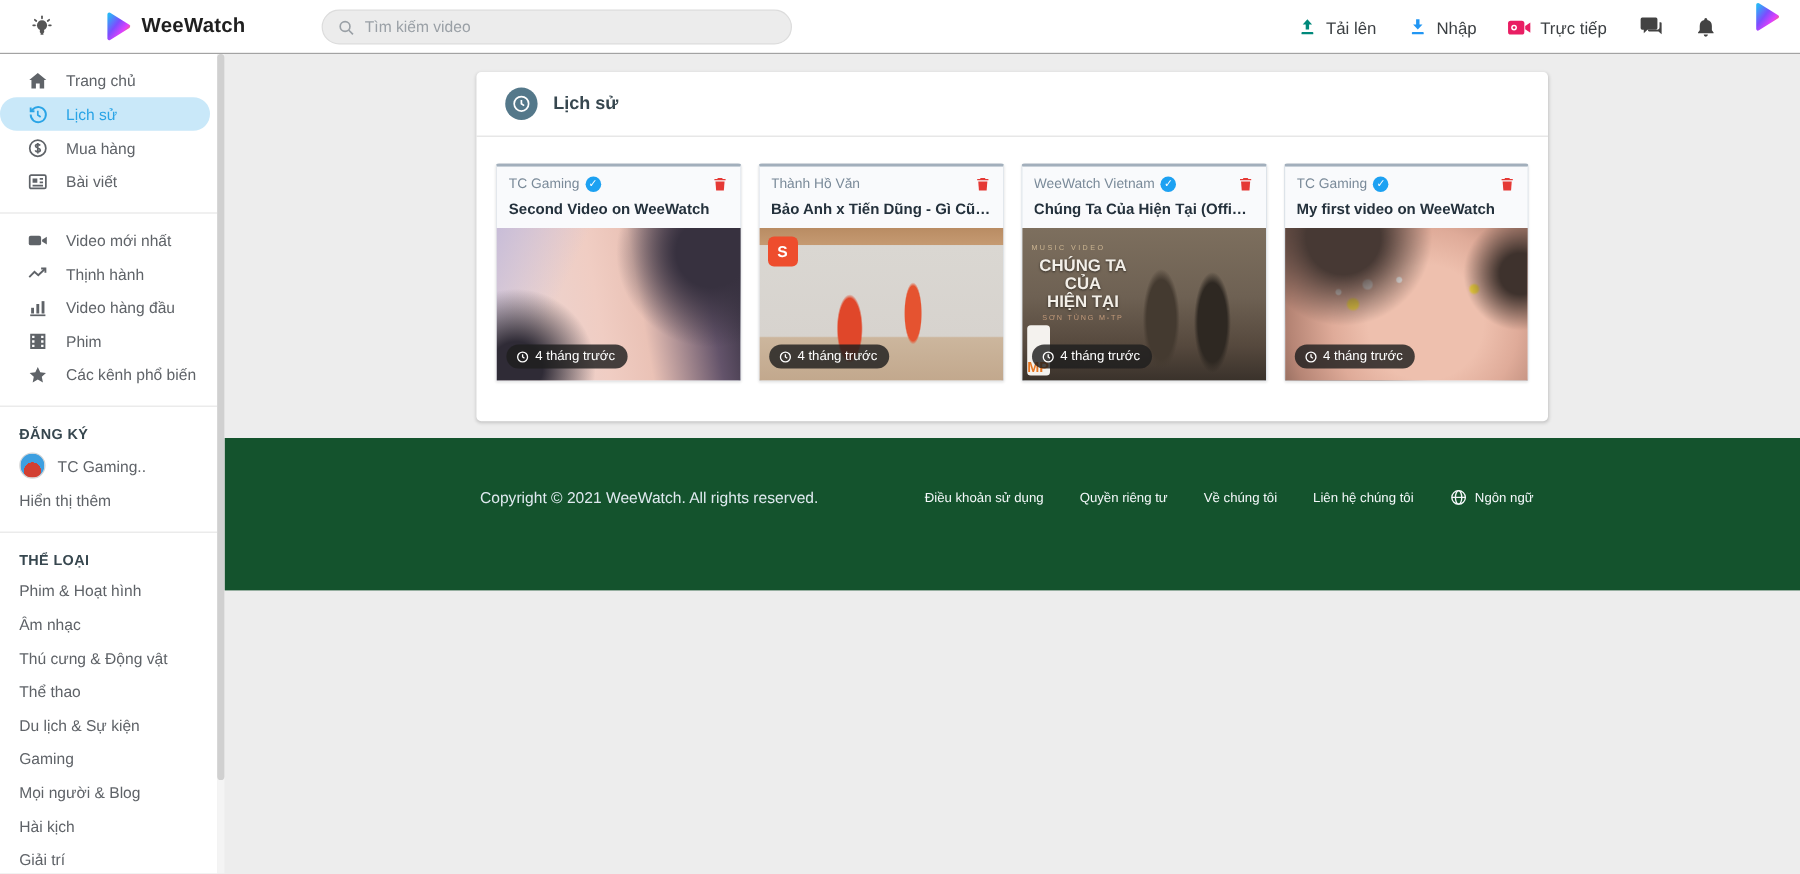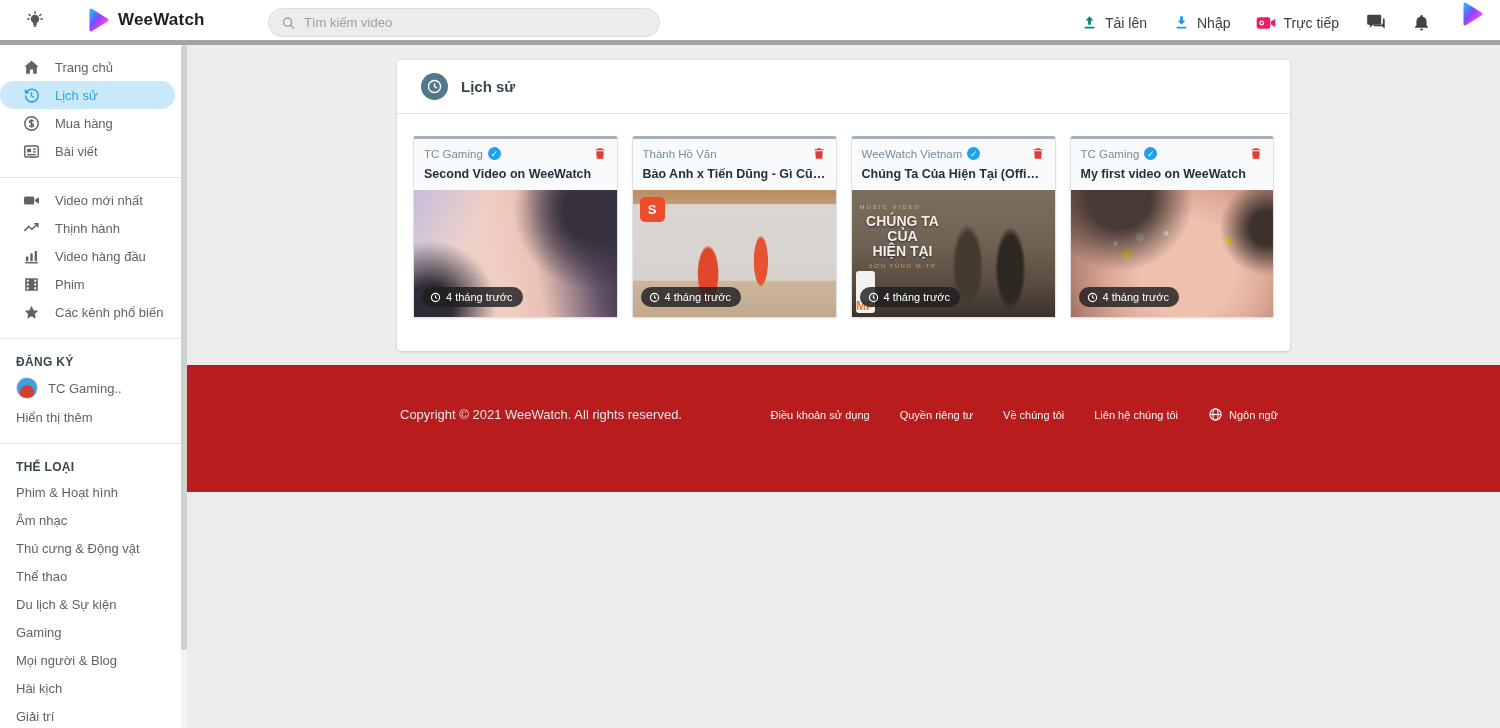--- a/index.html
+++ b/index.html
@@ -1,19 +1,19 @@
 <!DOCTYPE html>
 <html><head>
 <meta charset="utf-8">
 <style>
   * { margin:0; padding:0; box-sizing:border-box; }
   html,body { width:1500px; height:728px; font-family:"Liberation Sans","DejaVu Sans",sans-serif; background:#ededed; overflow:hidden; position:relative; }
 
   
-  .topbar { position:absolute; top:0; left:0; width:1500px; height:45px; background:#fff; border-bottom:5px solid #a3a3a3; display:flex; align-items:center; z-index:30; }
+  .topbar { position:absolute; top:0; left:0; width:1500px; height:45px; background:#fff; border-bottom:1px solid #a3a3a3; display:flex; align-items:center; z-index:30; }
   .bulb-wrap { width:70px; display:flex; justify-content:center; cursor:pointer; }
   .brand { display:flex; align-items:center; gap:8px; cursor:pointer; margin-left:14px; }
   .brand-name { font-size:17px; font-weight:700; color:#1f1f1f; letter-spacing:.2px; }
   .searchbox { position:absolute; left:268px; top:8px; width:392px; height:29px; background:#ececec; border:1px solid #dcdcdc; border-radius:15px; display:flex; align-items:center; padding:0 12px; gap:8px; }
   .searchbox input { border:none; outline:none; background:transparent; font-size:13px; color:#444; width:100%; font-family:inherit; }
   .searchbox input::placeholder { color:#9aa0a6; }
   .top-actions { position:absolute; right:16px; top:0; height:45px; display:flex; gap:26px; }
   .top-btn { display:flex; align-items:center; gap:7px; font-size:14px; color:#3c4043; cursor:pointer; white-space:nowrap; }
   .icon-btn { cursor:pointer; display:flex; align-items:center; }
   .avatar-logo { width:27px; height:27px; display:flex; align-items:center; justify-content:center; cursor:pointer; }
@@ -76,21 +76,21 @@
     radial-gradient(circle at 24% 6%, #473934 0 16%, rgba(71,57,52,0) 38%),
     radial-gradient(circle at 97% 30%, #3e322d 0 8%, rgba(62,50,45,0) 22%),
     radial-gradient(circle at 22% 42%, #fff 0 2px, rgba(255,255,255,0) 3px),
     radial-gradient(circle at 34% 37%, #fff 0 3.5px, rgba(255,255,255,0) 5px),
     radial-gradient(circle at 47% 34%, #ffffff 0 2px, rgba(255,255,255,0) 3px),
     radial-gradient(circle at 28% 50%, #f0d23c 0 4px, rgba(240,210,60,0) 6px),
     radial-gradient(circle at 78% 40%, #f0d23c 0 3px, rgba(240,210,60,0) 5px),
     radial-gradient(circle at 58% 62%, #eec0ae 0 34%, #dfab99 55%, #b68575 80%, #7d5c50 100%); }
 
   
-  .footer { position:absolute; top:365px; left:187px; width:1313px; height:127px; background:#b91c1c; display:flex; align-items:flex-start; padding:42px 222px 0 213px; justify-content:space-between; }
+  .footer { position:absolute; top:365px; left:187px; width:1313px; height:127px; background:#14532d; display:flex; align-items:flex-start; padding:42px 222px 0 213px; justify-content:space-between; }
   .copyright { font-size:13px; color:#dfe9ef; }
   .footer-links { display:flex; gap:30px; align-items:center; }
   .footer-link { font-size:11px; color:#f4f8fa; cursor:pointer; white-space:nowrap; display:flex; align-items:center; gap:6px; }
 </style>
 </head>
 <body>
 
 <svg width="0" height="0" style="position:absolute">
   <defs>
     <linearGradient id="playgrad" x1="0%" y1="0%" x2="100%" y2="100%">

